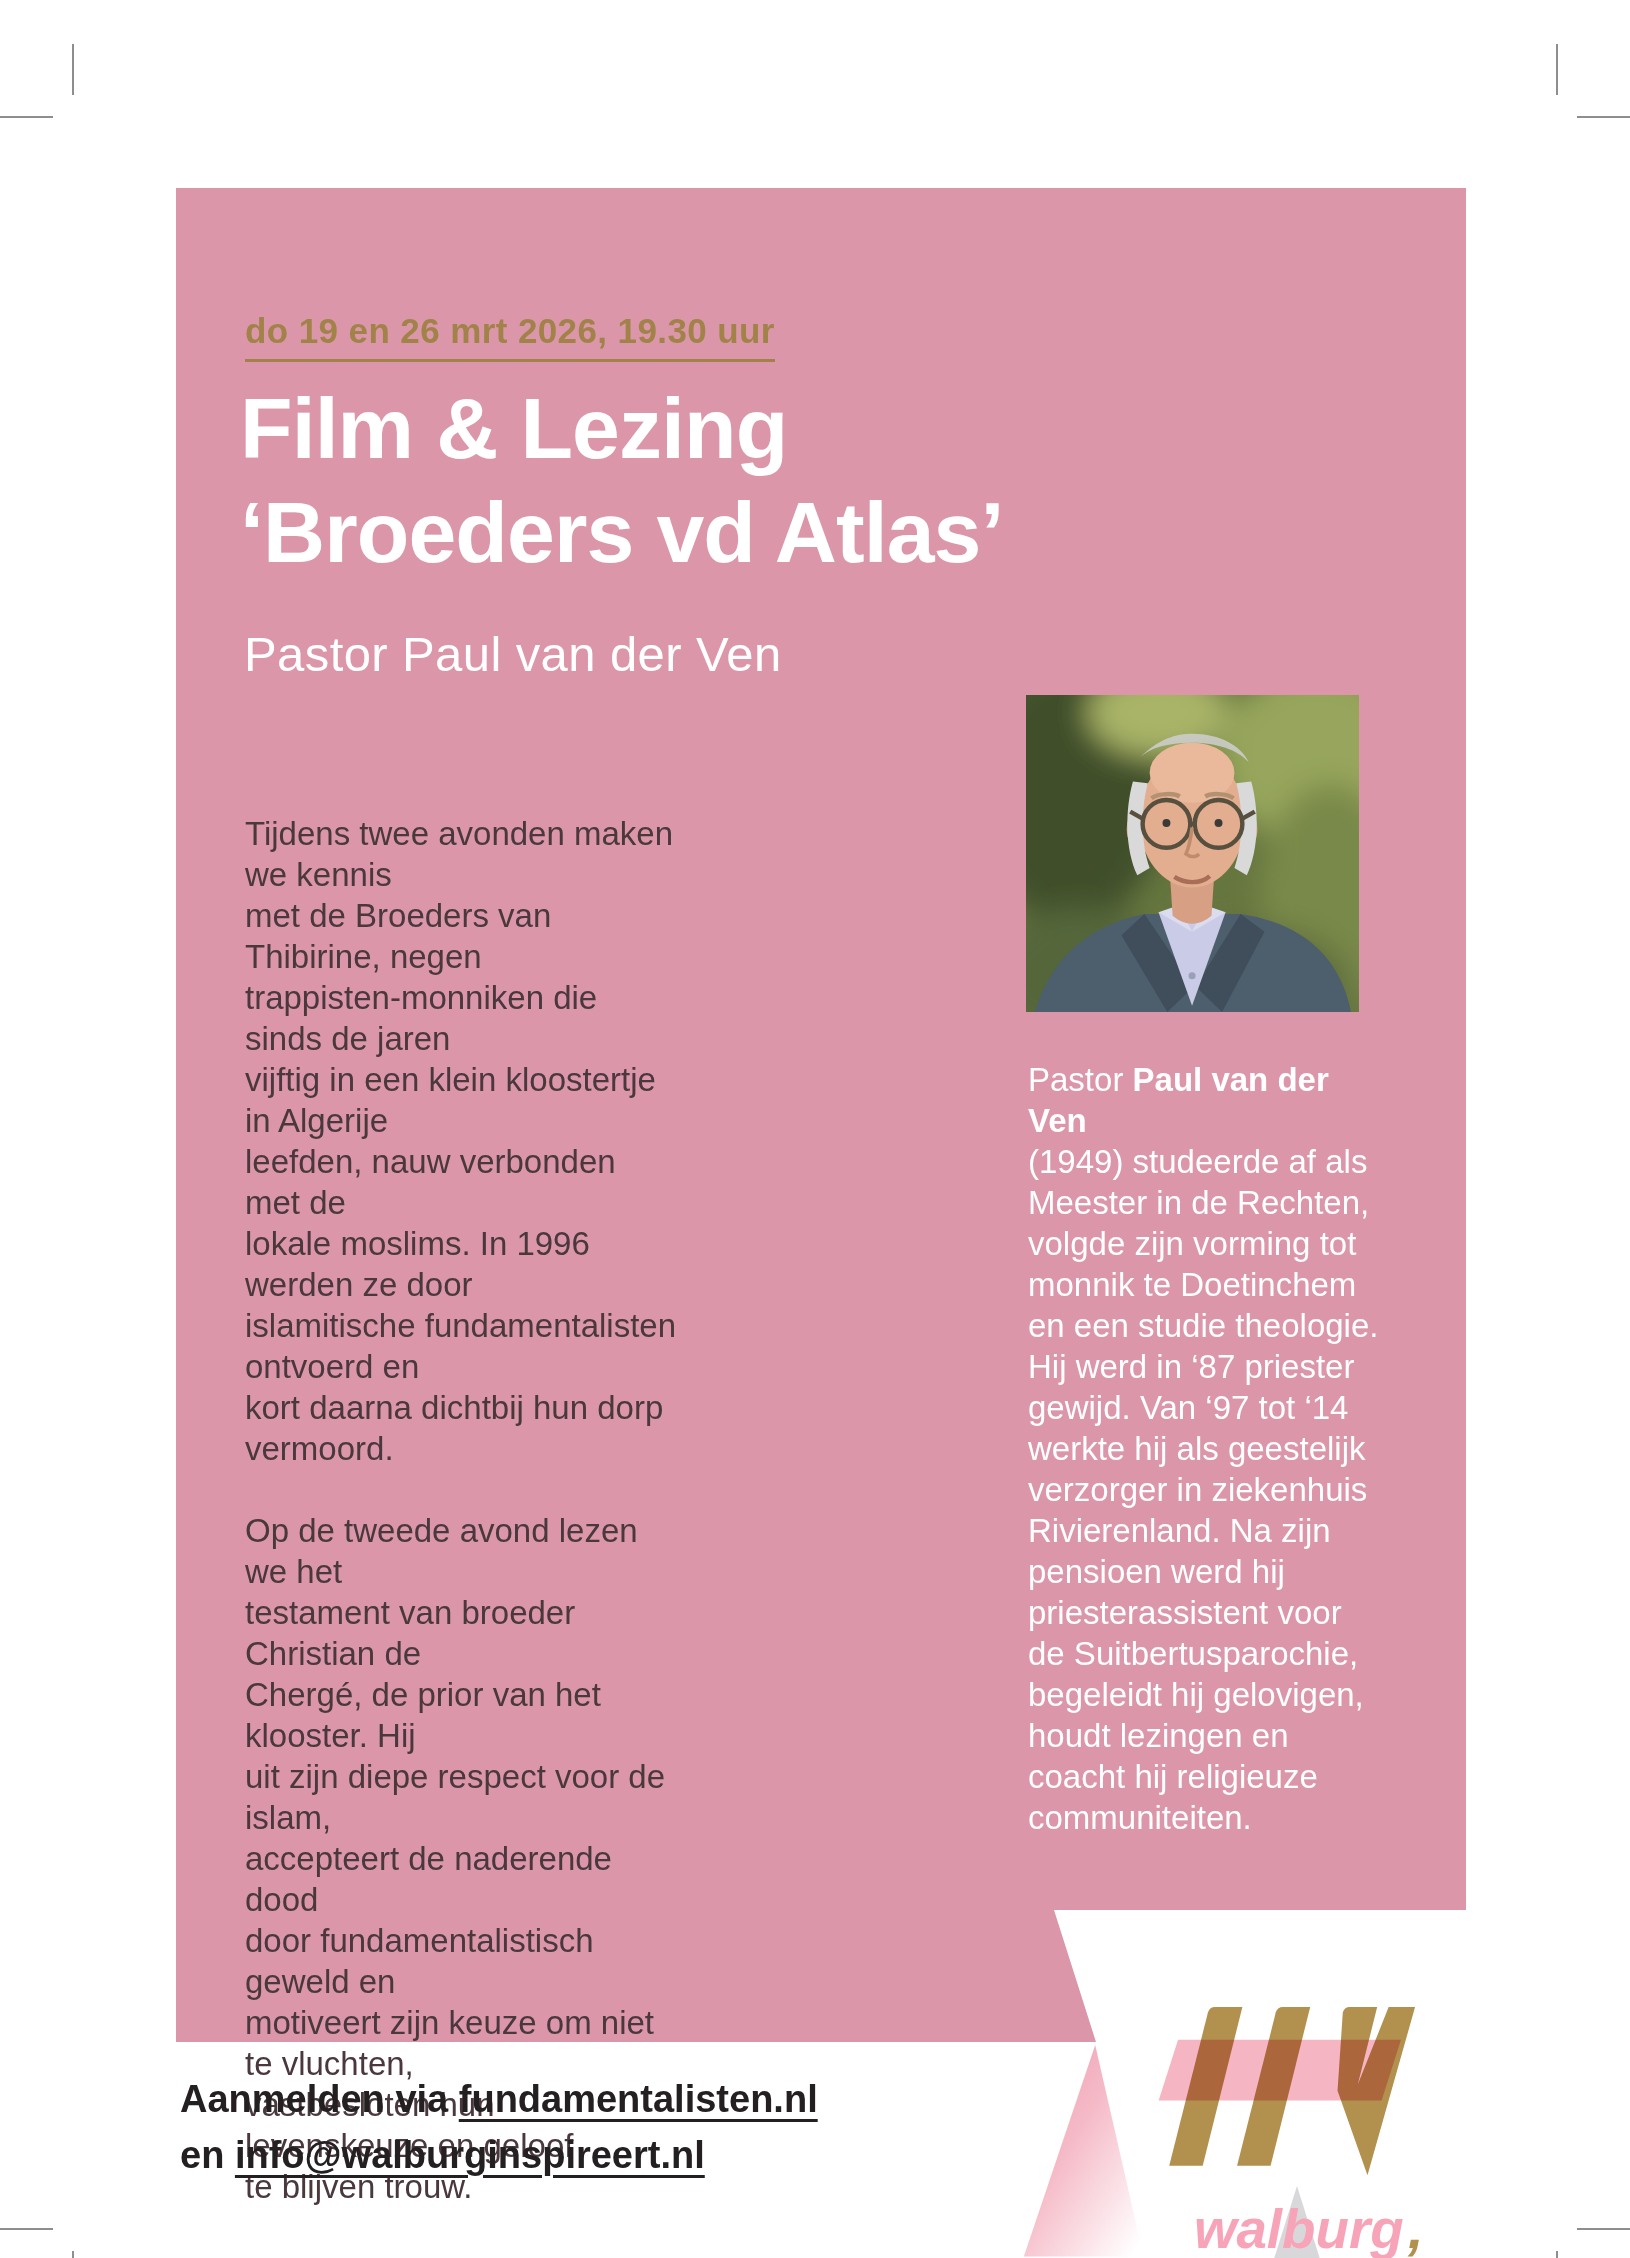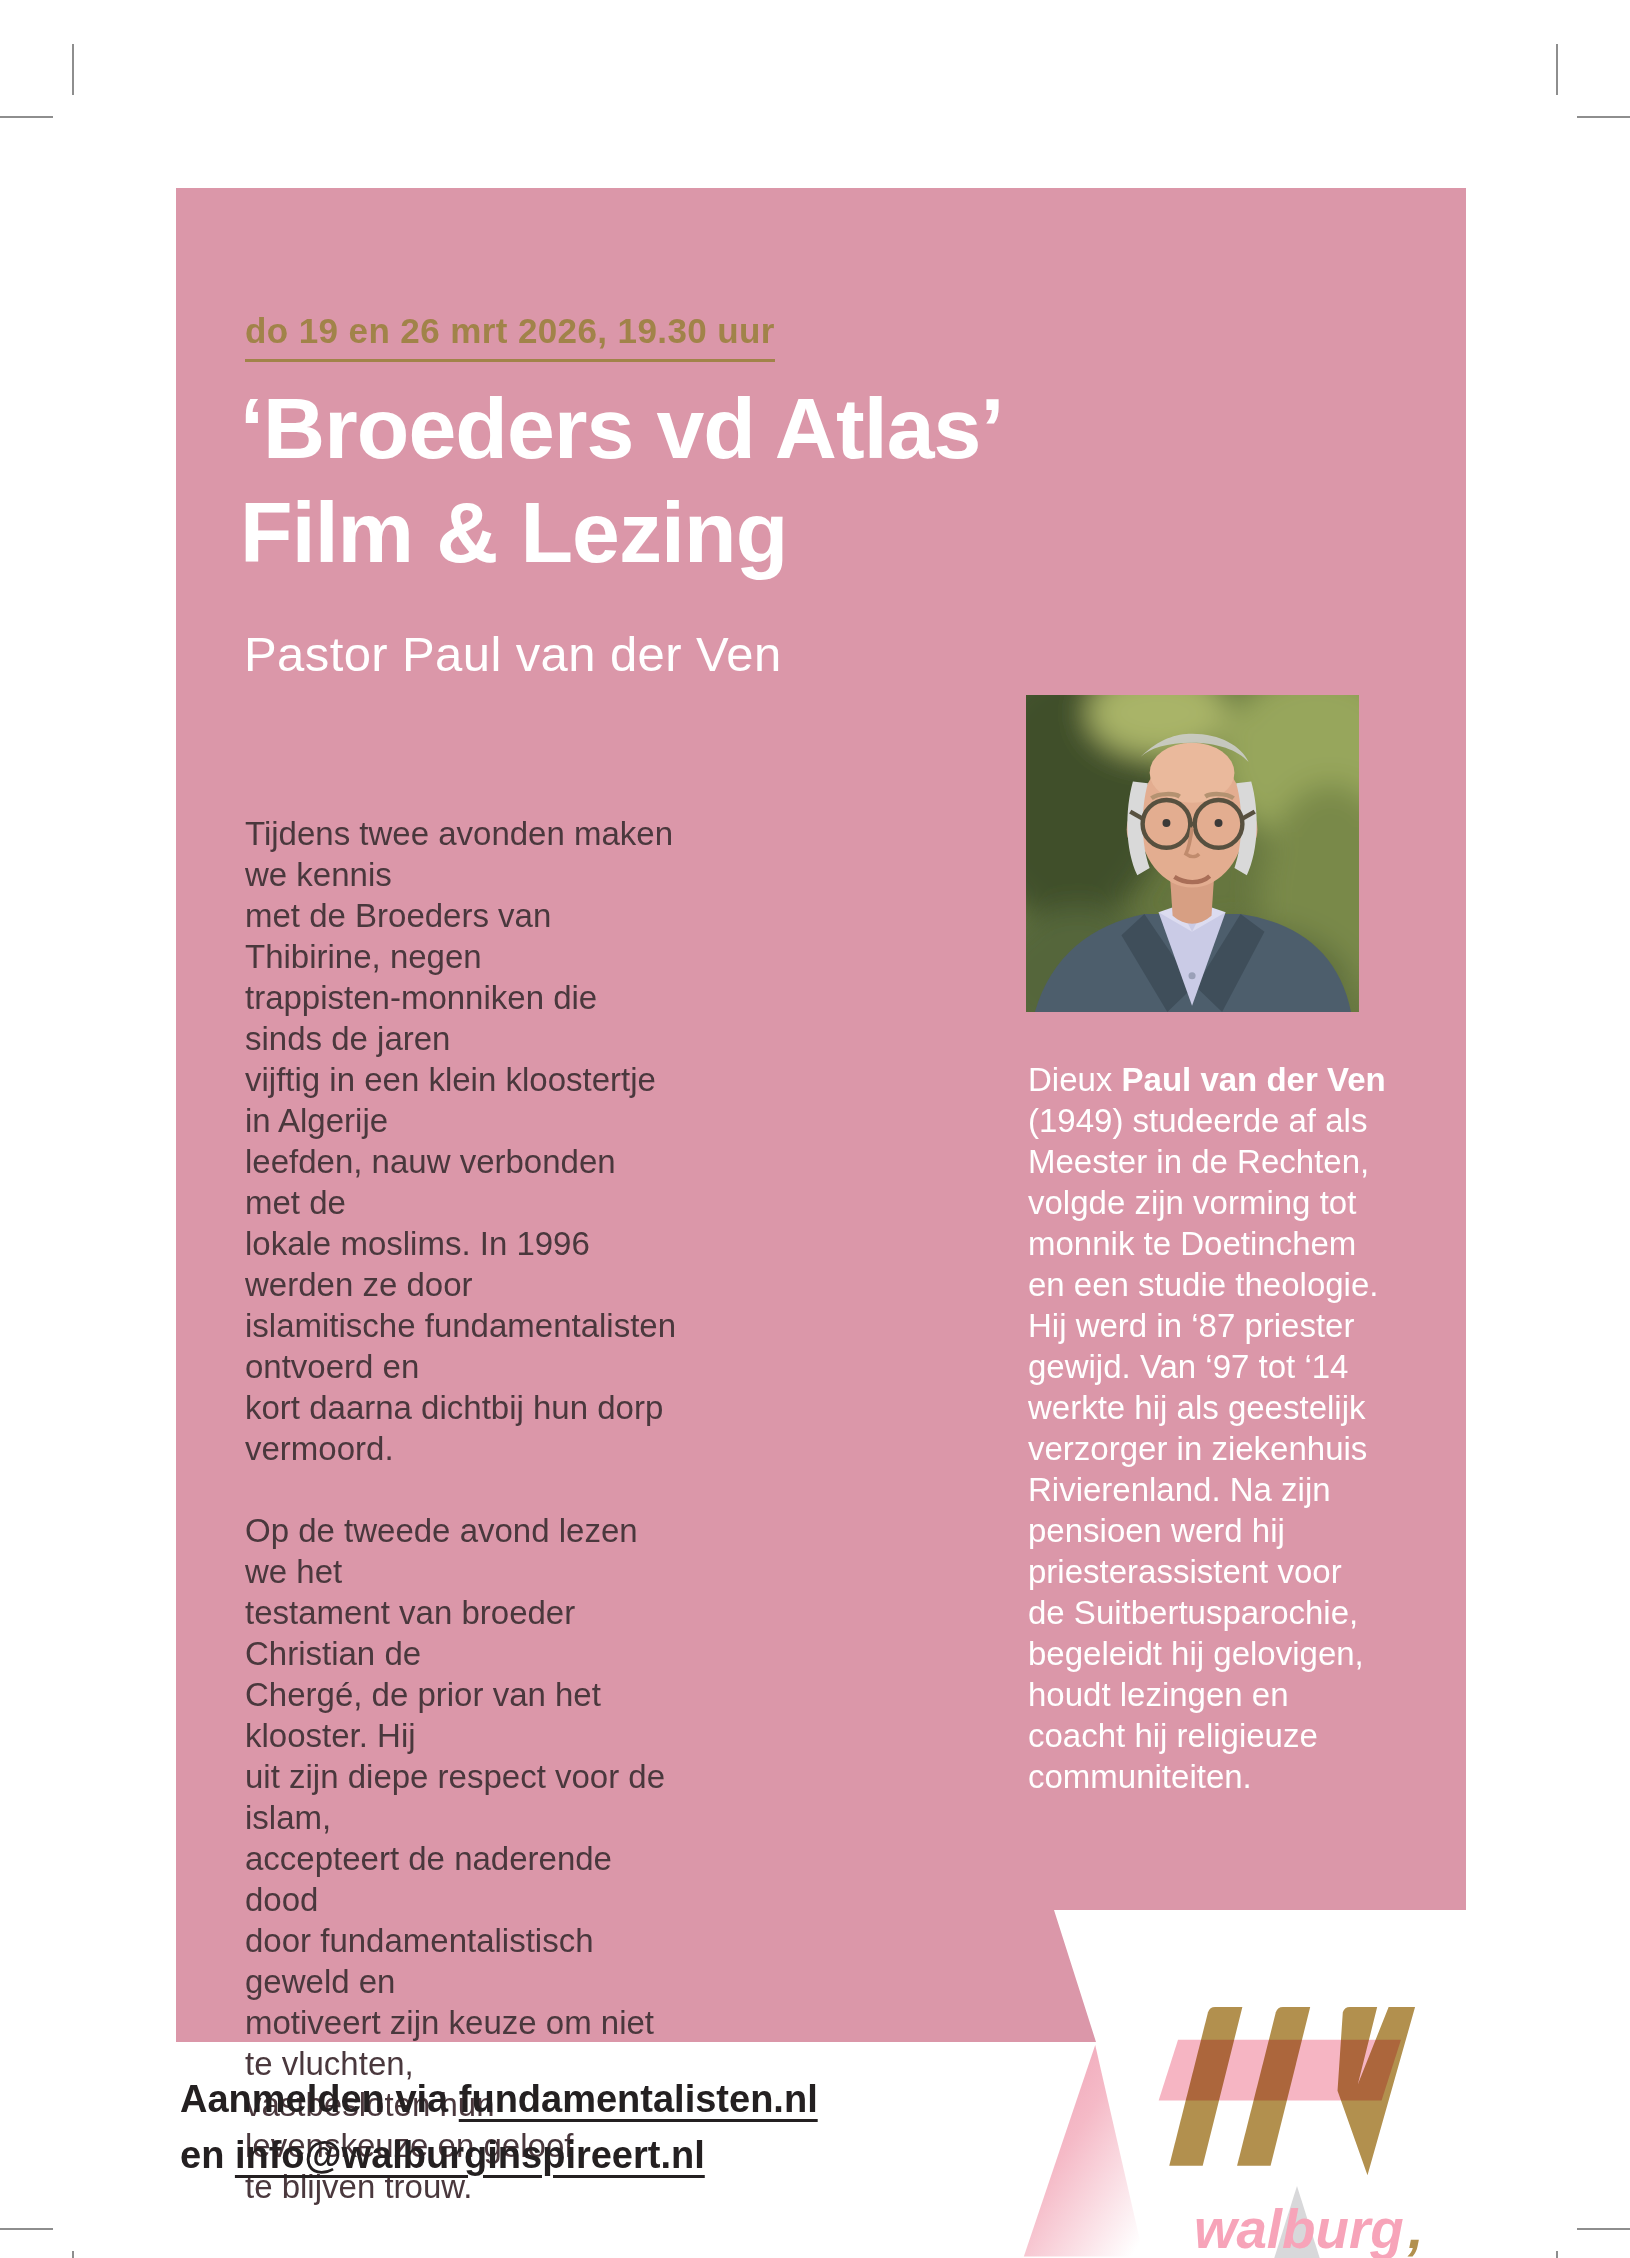--- a/index.html
+++ b/index.html
@@ -62,22 +62,22 @@
   <div class="mark" style="left:72px; top:2207px; width:1.8px; height:51px;"></div>
   <div class="mark" style="left:0; top:2184px; width:53px; height:1.8px;"></div>
   <div class="mark" style="left:1556px; top:2207px; width:1.8px; height:51px;"></div>
   <div class="mark" style="left:1577px; top:2184px; width:53px; height:1.8px;"></div>
 
   <div class="pink-block"></div>
 
   <div class="date"><span>do 19 en 26 mrt 2026, 19.30 uur</span></div>
 
   <div class="title">
+    <div>Film &amp; Lezing</div>
     <div>‘Broeders vd Atlas’</div>
-    <div>Film &amp; Lezing</div>
   </div>
 
   <div class="subtitle">Pastor Paul van der Ven</div>
 
   <div class="left-col">
     <p class="multiline">Tijdens twee avonden maken we kennis
 met de Broeders van Thibirine, negen
 trappisten-monniken die sinds de jaren
 vijftig in een klein kloostertje in Algerije
 leefden, nauw verbonden met de
@@ -141,21 +141,21 @@
         <circle cx="218" cy="145" r="4.5" fill="#3c3a38"></circle>
         <path d="M142,117 C150,111 168,111 174,115" stroke="#b49271" stroke-width="5" fill="none"></path>
         <path d="M203,115 C209,111 227,111 235,117" stroke="#b49271" stroke-width="5" fill="none"></path>
         <path d="M188,150 C186,166 184,174 181,180 C186,184 192,184 196,180" stroke="#c08b6d" stroke-width="4" fill="none"></path>
         <path d="M168,206 C180,214 198,214 208,205" stroke="#a96e57" stroke-width="5" fill="none"></path>
       </g>
     </svg>
   </div>
 
   <div class="right-col">
-    <div><span>Dieux </span><strong>Paul van der Ven</strong></div>
+    <div><span>Pastor </span><strong>Paul van der Ven</strong></div>
     <div class="multiline">(1949) studeerde af als
 Meester in de Rechten,
 volgde zijn vorming tot
 monnik te Doetinchem
 en een studie theologie.
 Hij werd in ‘87 priester
 gewijd. Van ‘97 tot ‘14
 werkte hij als geestelijk
 verzorger in ziekenhuis
 Rivierenland. Na zijn

